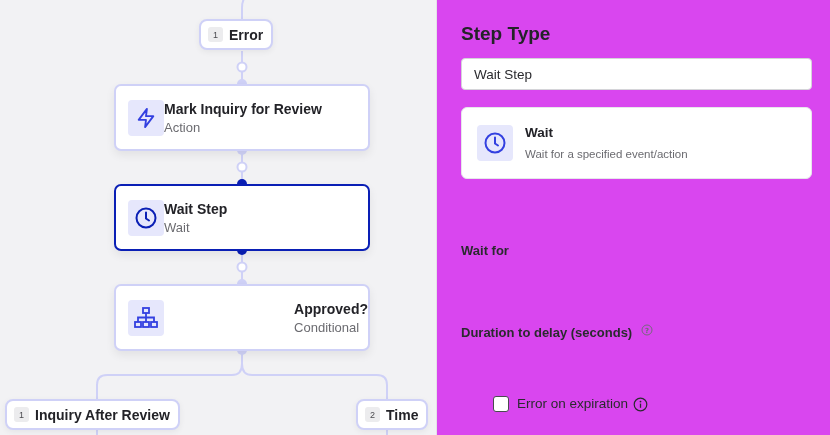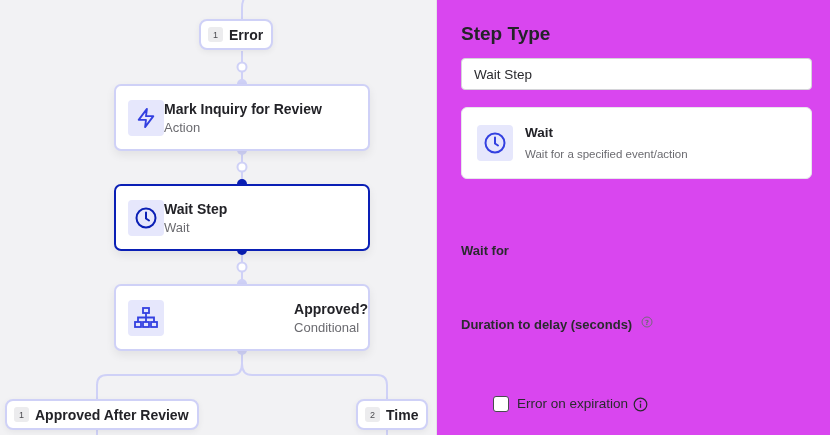--- a/index.html
+++ b/index.html
@@ -162,21 +162,21 @@
       </svg>
     </div>
     <div class="texts">
       <div class="title">Approved?</div>
       <div class="sub">Conditional</div>
     </div>
   </div>
 
   <div class="label-node" style="left:5px; top:399px;">
     <span class="num">1</span>
-    <span>Approved After Review</span>
+    <span>Inquiry After Review</span>
   </div>
 
   <div class="label-node" style="left:356px; top:399px;">
     <span class="num">2</span>
     <span>Time</span>
   </div>
 </div>
 
 <div class="panel">
   <h2 style="top:23px;">Step Type</h2>
@@ -196,21 +196,21 @@
       <div class="title">Wait</div>
       <div class="sub">Wait for a specified event/action</div>
     </div>
   </div>
 
 
   <div class="label" style="top:243px;">
     <span>Wait for</span>
   </div>
 
-  <div class="label" style="top:317px;">
+  <div class="label" style="top:325px;">
     <span>Duration to delay (seconds)</span>
     <svg class="help-icon" width="12" height="12" viewBox="0 0 12 12">
       <circle cx="6" cy="6" r="5" fill="none" stroke="#6b6b70" stroke-width="0.9"></circle>
       <text x="6" y="8.5" text-anchor="middle" font-size="7" fill="#6b6b70" font-family="DejaVu Sans, sans-serif">?</text>
     </svg>
   </div>
 
   <div class="checkbox-row">
     <div class="checkbox"></div>
     <span>Error on expiration</span>

